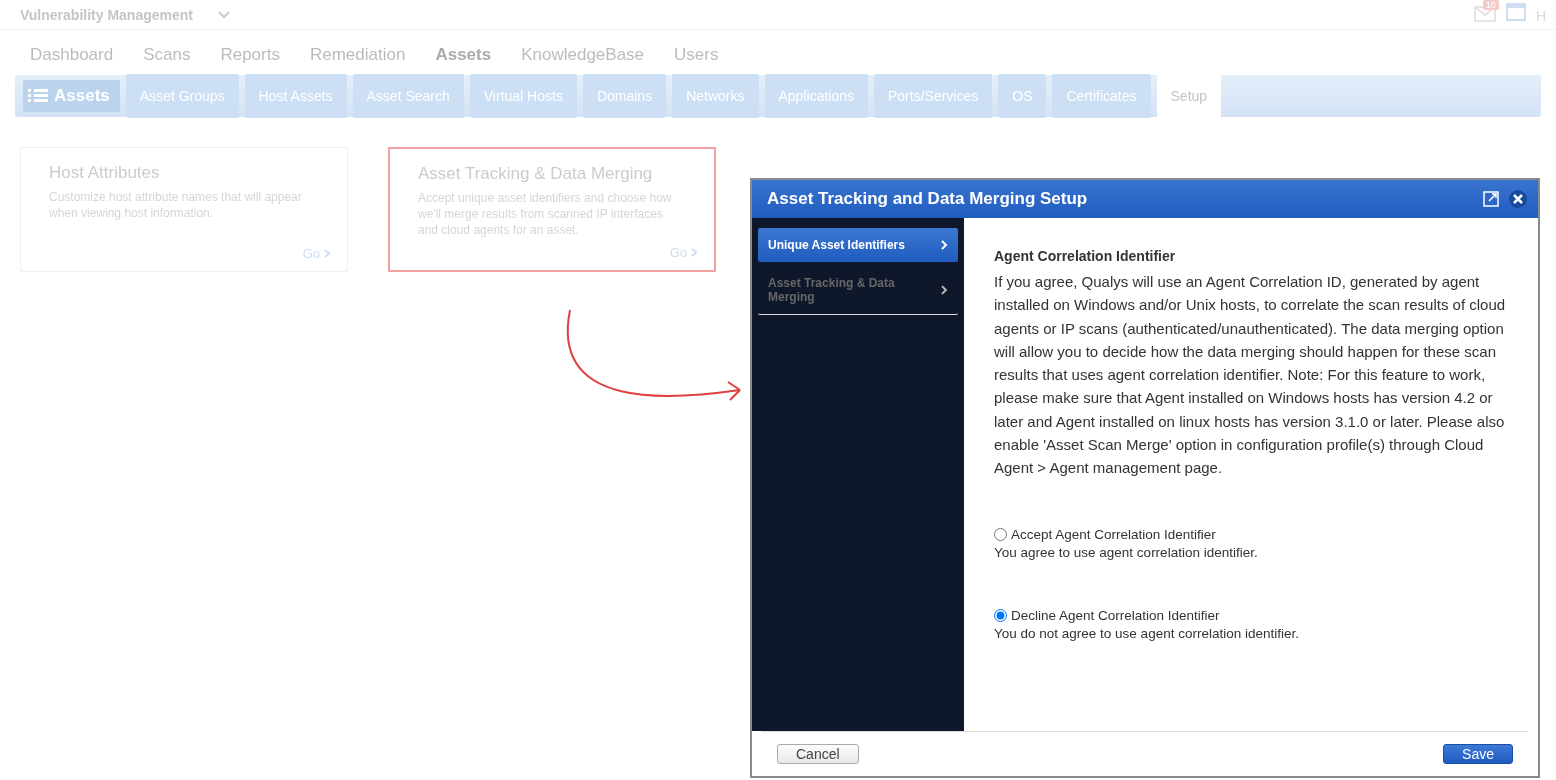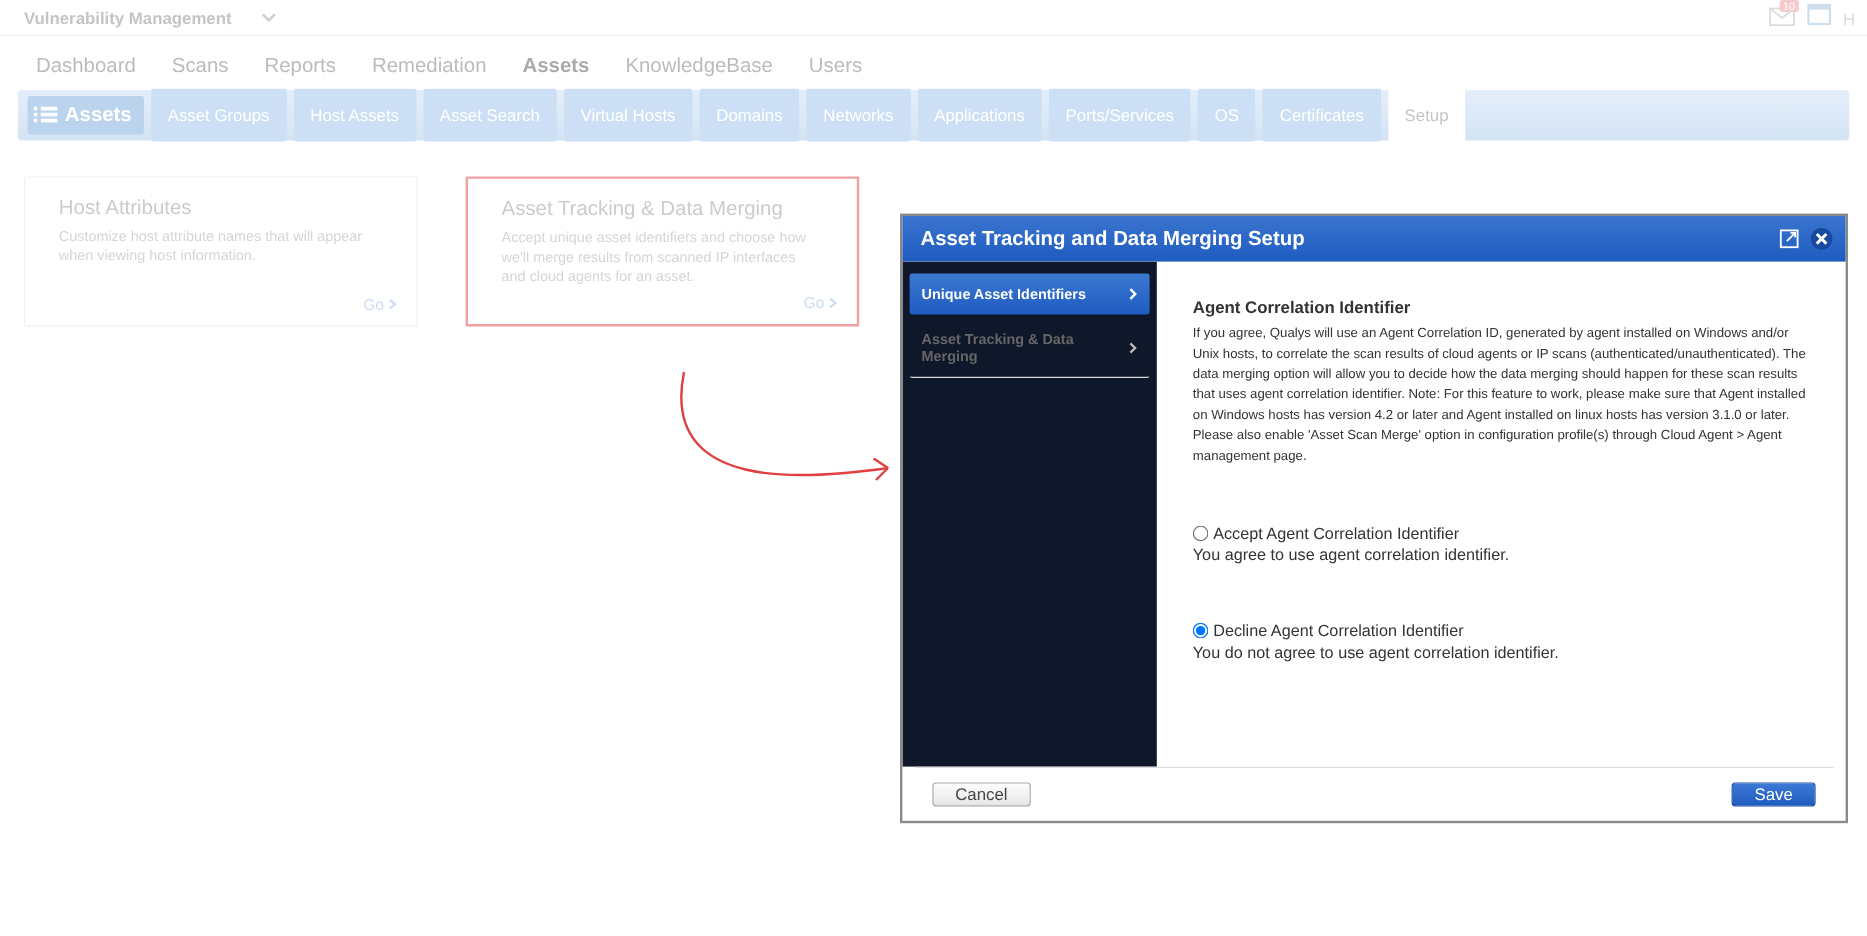--- a/index.html
+++ b/index.html
@@ -143,21 +143,21 @@
   position: absolute;
   left: 490px;
   top: 270px;
   pointer-events: none;
 }
 .modal {
   position: absolute;
   left: 750px;
   top: 178px;
   width: 790px;
-  height: 508px;
+  height: 600px;
   border: 2px solid #8a8a8a;
   background: #fff;
   display: flex;
   flex-direction: column;
 }
 .modal-header {
   background: linear-gradient(#3a74cf, #1f5cc0);
   color: #fff;
   height: 38px;
   display: flex;
@@ -208,21 +208,21 @@
   overflow-y: auto;
   position: relative;
 }
 .modal-main::-webkit-scrollbar { width: 16px; }
 .modal-main::-webkit-scrollbar-thumb { background:#c1c1c1; }
 .modal-main h4 {
   font-size: 14px;
   margin-bottom: 6px;
 }
 .modal-main p.desc {
-  font-size: 11px;
+  font-size: 15px;
   line-height: 1.55;
   color: #333;
   margin-bottom: 10px;
 }
 .radio-group { margin-bottom: 22px; margin-top: 48px; }
 .radio-row {
   display: flex;
   align-items: center;
   gap: 4px;
   font-size: 13.5px;

